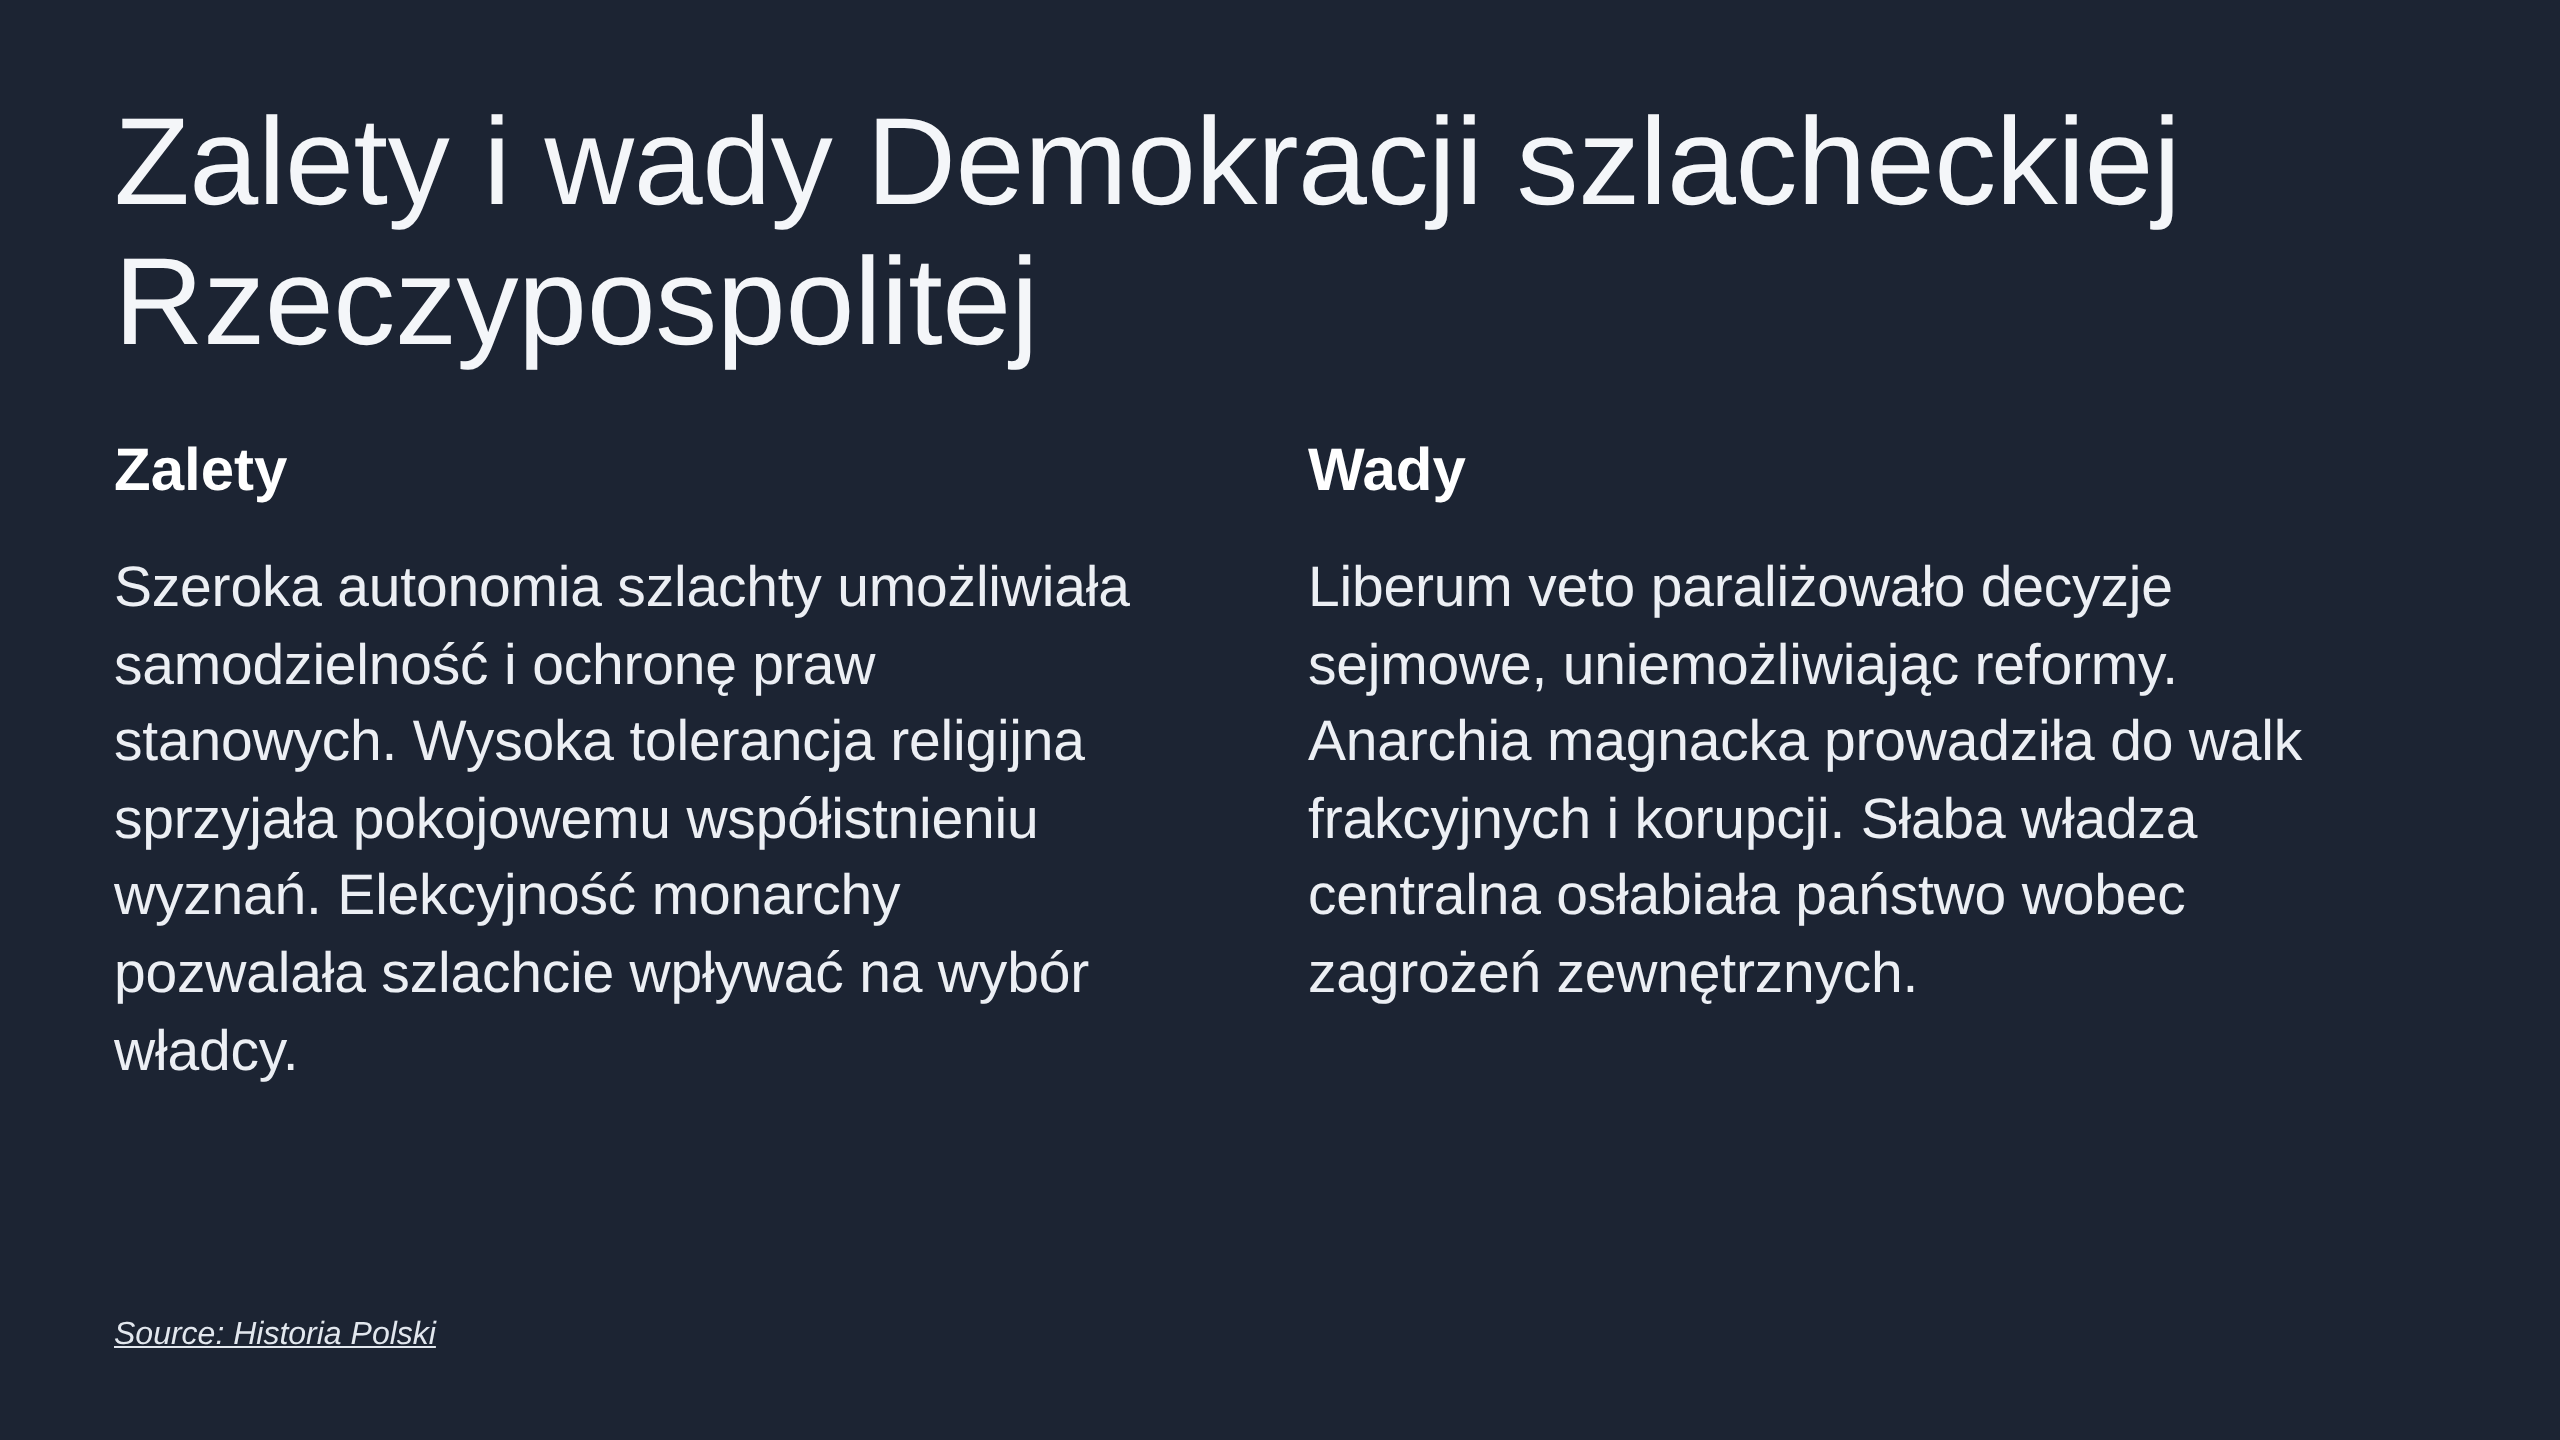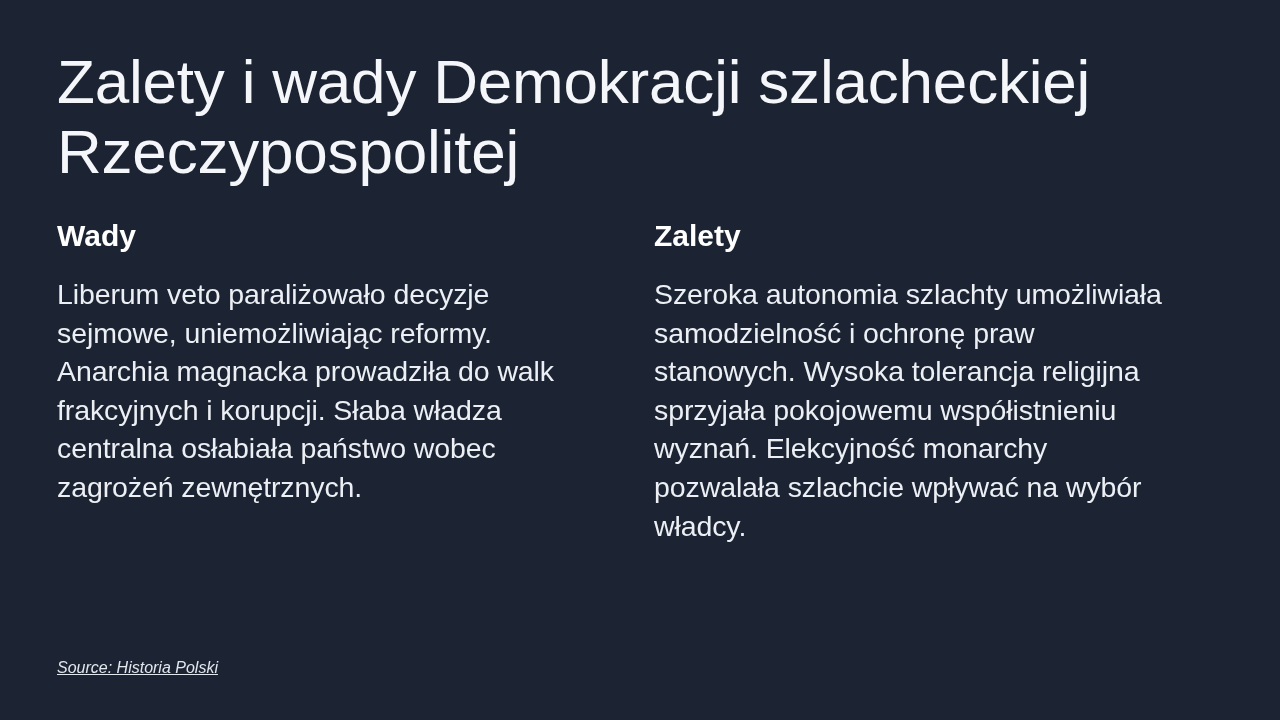--- a/index.html
+++ b/index.html
@@ -105,27 +105,27 @@
 <body>
 
 <div class="slide">
   <div class="slide-inner">
 
     <h1 class="slide-title">Zalety i wady Demokracji szlacheckiej Rzeczypospolitej</h1>
 
     <div class="columns">
 
       <div class="column">
-        <h2 class="column-heading">Wady</h2>
-        <p class="column-body">Liberum veto paraliżowało decyzje sejmowe, uniemożliwiając reformy. Anarchia magnacka prowadziła do walk frakcyjnych i korupcji. Słaba władza centralna osłabiała państwo wobec zagrożeń zewnętrznych.</p>
+        <h2 class="column-heading">Zalety</h2>
+        <p class="column-body">Szeroka autonomia szlachty umożliwiała samodzielność i ochronę praw stanowych. Wysoka tolerancja religijna sprzyjała pokojowemu współistnieniu wyznań. Elekcyjność monarchy pozwalała szlachcie wpływać na wybór władcy.</p>
       </div>
 
       <div class="column">
-        <h2 class="column-heading">Zalety</h2>
-        <p class="column-body">Szeroka autonomia szlachty umożliwiała samodzielność i ochronę praw stanowych. Wysoka tolerancja religijna sprzyjała pokojowemu współistnieniu wyznań. Elekcyjność monarchy pozwalała szlachcie wpływać na wybór władcy.</p>
+        <h2 class="column-heading">Wady</h2>
+        <p class="column-body">Liberum veto paraliżowało decyzje sejmowe, uniemożliwiając reformy. Anarchia magnacka prowadziła do walk frakcyjnych i korupcji. Słaba władza centralna osłabiała państwo wobec zagrożeń zewnętrznych.</p>
       </div>
 
     </div>
 
     <p class="source-note">Source: Historia Polski</p>
 
   </div>
 </div>
 
 </body></html>

